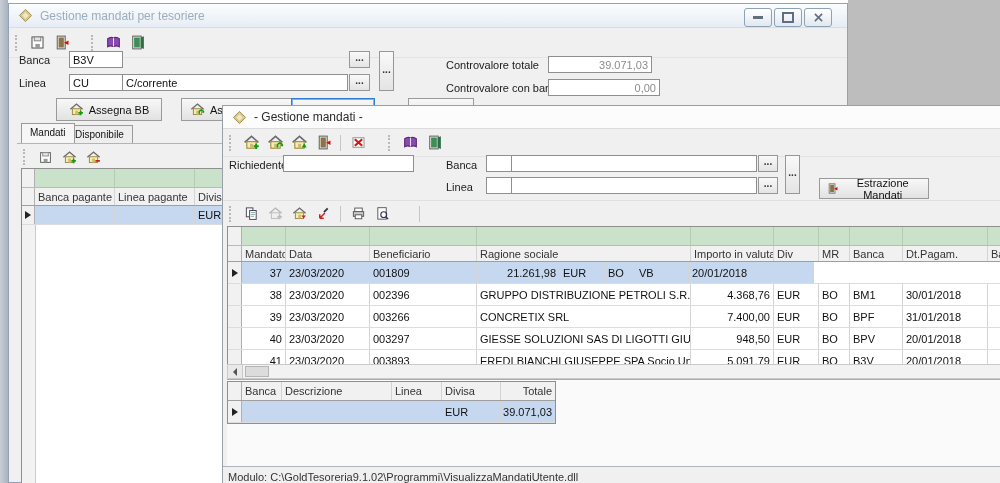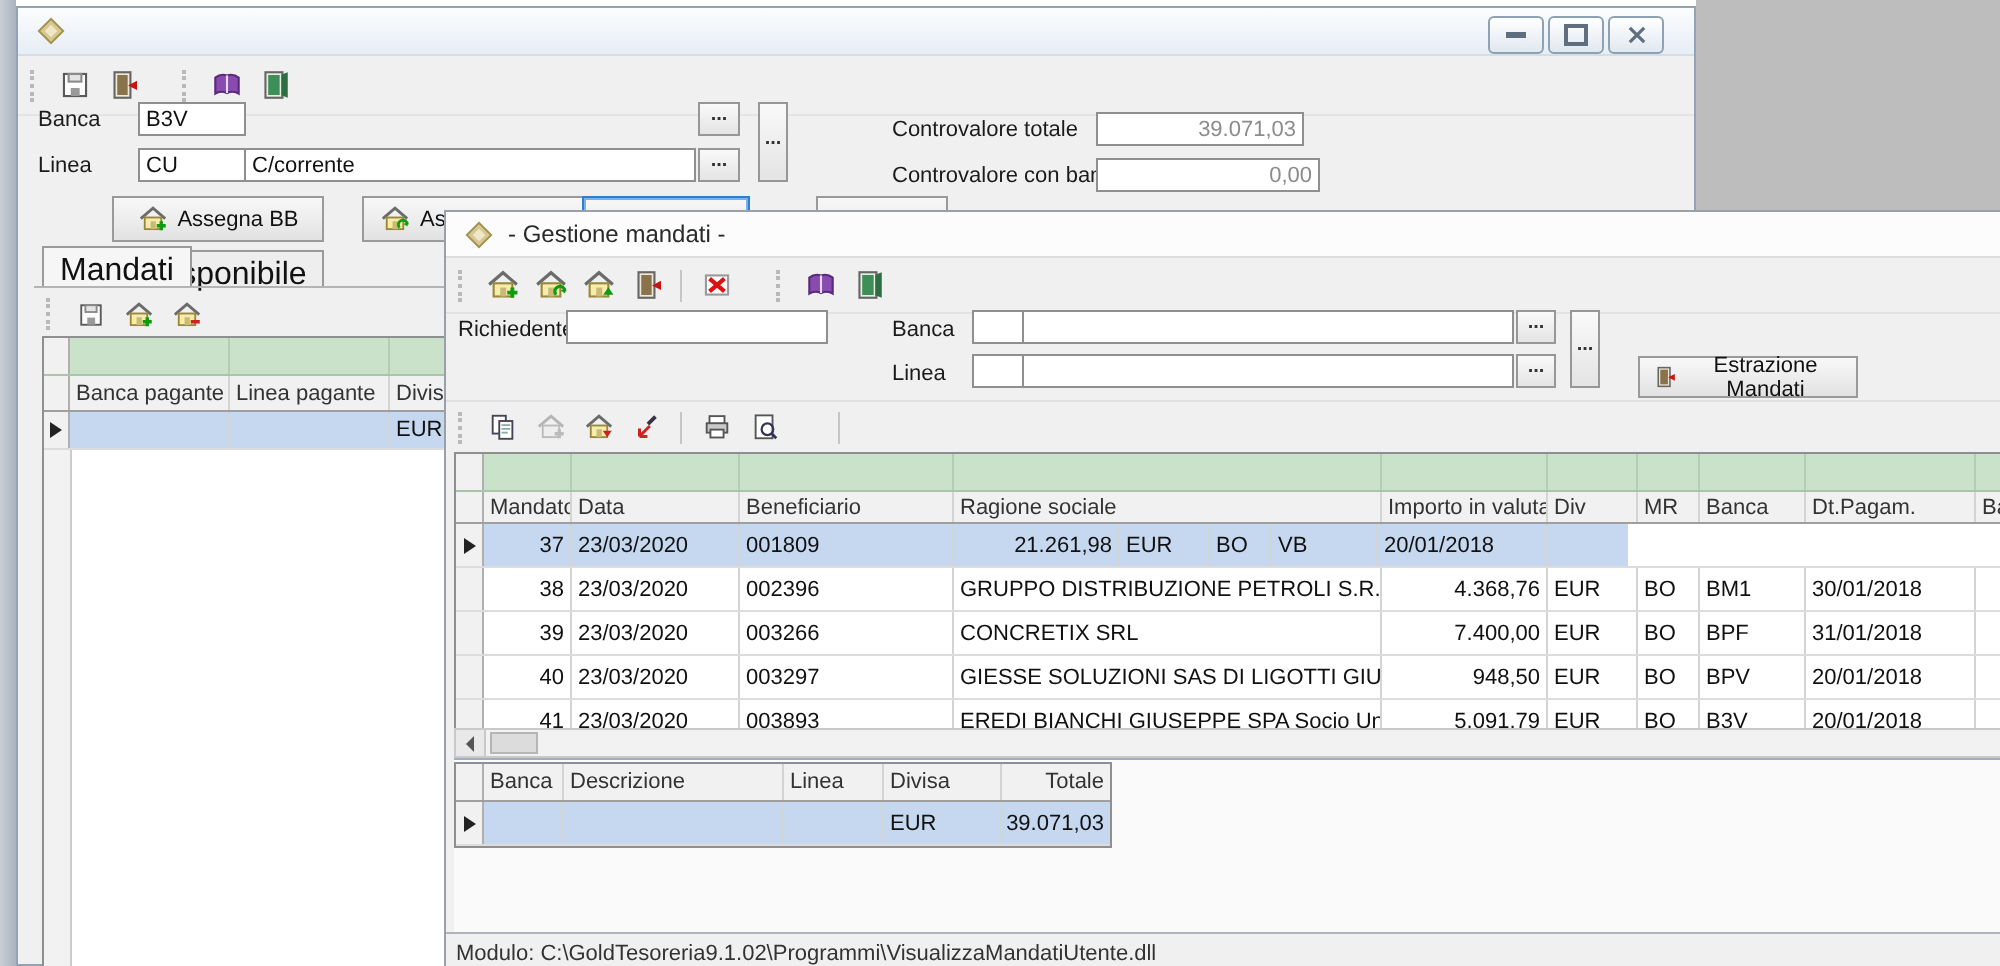--- a/index.html
+++ b/index.html
@@ -83,39 +83,40 @@
         display:flex;align-items:center;justify-content:center;padding:0}
   .sarrow{width:0;height:0;border-right:4px solid #555;border-top:4px solid transparent;border-bottom:4px solid transparent}
   .sthumb{width:22px;background:#dcdcdc;border:1px solid #b6b6b6;margin:1px 0 1px 2px}
 
   .sumpanel{position:absolute;left:4px;top:273px;width:784px;height:87px;background:#fafafa;
         border-top:1px solid #9bb0c4}
   .statusbar{position:absolute;left:0;right:0;top:360px;height:25px;border-top:1px solid #aeb4ba;
         background:#f0f0f0;font-size:11px;color:#333;padding:4px 5px;box-sizing:border-box;white-space:nowrap}
   .paneline{position:absolute;background:#b4b4b4;height:1px}
   .tab{position:absolute;background:#eeeeee;border:1px solid #9a9a9a;border-bottom:none;
-       font-size:16px;color:#111;padding:3px 8px 0;box-sizing:border-box}
+       font-size:10px;color:#111;padding:3px 8px 0;box-sizing:border-box}
   .tab.active{background:#f6f6f6;z-index:2}
 </style>
 </head>
 <body>
 
 <div class="canvas">
 
   <div class="leftstrip"></div>
   <div class="desktop"></div>
 
   <div class="bwin">
     <div class="bw-title">
       <svg class="ic16" viewBox="0 0 16 16">
         <g transform="rotate(45 8 8)">
           <rect x="3.4" y="3.4" width="9.2" height="9.2" fill="#d6c892" stroke="#a3914e"></rect>
           <rect x="5.6" y="5.6" width="4.8" height="4.8" fill="#efe7c8"></rect>
         </g>
       </svg>
+      <span class="bw-title-text">Gestione mandati per tesoriere</span>
       <div class="winbtns">
         <div class="wbtn">
             <span class="wg-min"></span>
           </div>
         <div class="wbtn">
             <span class="wg-max"></span>
           </div>
         <div class="wbtn">
           <svg width="9" height="9" viewBox="0 0 10 10">
             <path d="M1 1 L9 9 M9 1 L1 9" stroke="#5f6f80" stroke-width="1.8"></path>

